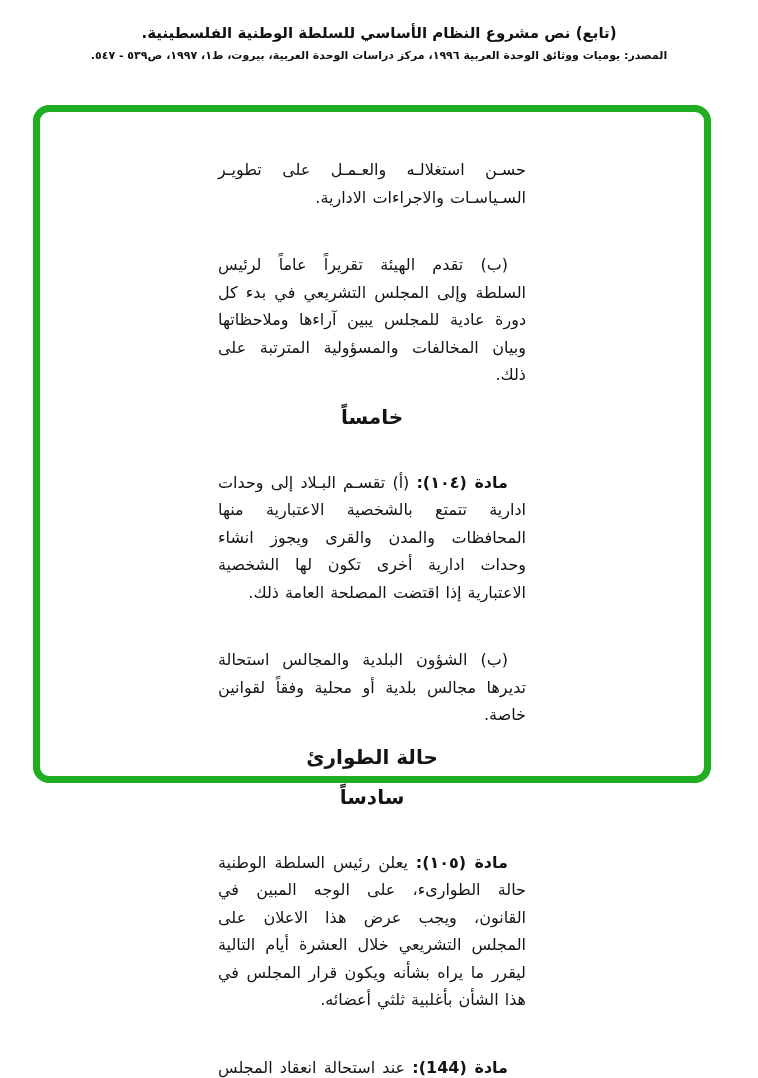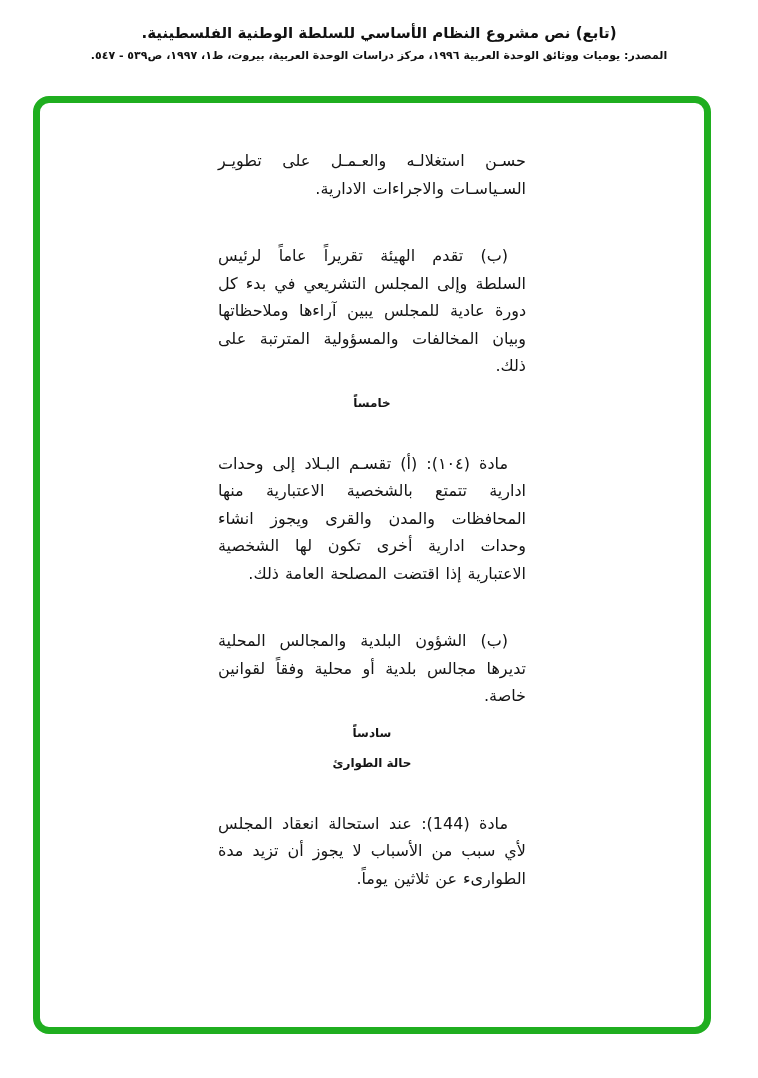--- a/index.html
+++ b/index.html
@@ -26,23 +26,23 @@
     letter-spacing: 0.2px;
   }
   .header-source {
     font-size: 11px;
     font-weight: bold;
     margin-top: 7px;
   }
   .frame {
     position: absolute;
     left: 33px;
-    top: 96px;
+    top: 105px;
     width: 678px;
-    height: 938px;
+    height: 678px;
     border: 7px solid #1fae1f;
     border-radius: 16px;
     box-sizing: border-box;
     background: #ffffff;
   }
   .content {
     direction: rtl;
     width: 308px;
     margin: 44px auto 0 auto;
     color: #141414;
@@ -52,24 +52,24 @@
     line-height: 1.72;
     text-align: justify;
     margin: 0 0 10px 0;
     word-spacing: 1px;
   }
   .para.indent {
     text-indent: 18px;
     margin-top: 40px;
   }
   .article-label {
-    font-weight: normal;
+    font-weight: bold;
   }
   .heading {
-    font-size: 12px;
+    font-size: 20px;
     font-weight: bold;
     text-align: center;
     margin: 16px 0 10px 0;
   }
   .page-number {
     position: absolute;
     left: 0;
     bottom: 12px;
     width: 100%;
     text-align: right;
@@ -93,26 +93,27 @@
 
       <p class="para">حسـن استغلالـه والعـمـل على تطويـر السـياسـات والاجراءات الادارية.</p>
 
       <p class="para indent">(ب) تقدم الهيئة تقريراً عاماً لرئيس السلطة وإلى المجلس التشريعي في بدء كل دورة عادية للمجلس يبين آراءها وملاحظاتها وبيان المخالفات والمسؤولية المترتبة على ذلك.</p>
 
       <h3 class="heading">خامساً</h3>
 
 
       <p class="para indent"><b class="article-label">مادة (١٠٤):</b> <span>(أ) تقسـم البـلاد إلى وحدات ادارية تتمتع بالشخصية الاعتبارية منها المحافظات والمدن والقرى ويجوز انشاء وحدات ادارية أخرى تكون لها الشخصية الاعتبارية إذا اقتضت المصلحة العامة ذلك.</span></p>
 
-      <p class="para indent">(ب) الشؤون البلدية والمجالس المحلية تديرها مجالس بلدية أو محلية وفقاً لقوانين خاصة.</p>
+      <p class="para indent">(ب) الشؤون البلدية والمجالس استحالة تديرها مجالس بلدية أو محلية وفقاً لقوانين خاصة.</p>
+
+      <h3 class="heading">حالة الطوارئ</h3>
 
       <h3 class="heading">سادساً</h3>
 
-      <h3 class="heading">حالة الطوارئ</h3>
-
+      <p class="para indent"><b class="article-label">مادة (١٠٥):</b> <span>يعلن رئيس السلطة الوطنية حالة الطوارىء، على الوجه المبين في القانون، ويجب عرض هذا الاعلان على المجلس التشريعي خلال العشرة أيام التالية ليقرر ما يراه بشأنه ويكون قرار المجلس في هذا الشأن بأغلبية ثلثي أعضائه.</span></p>
 
 
       <p class="para indent"><b class="article-label">مادة (144):</b> <span>عند استحالة انعقاد المجلس لأي سبب من الأسباب لا يجوز أن تزيد مدة الطوارىء عن ثلاثين يوماً.</span></p>
 
     </div>
   </div>
 
   <footer class="page-number">١٨</footer>
 
 </div>

